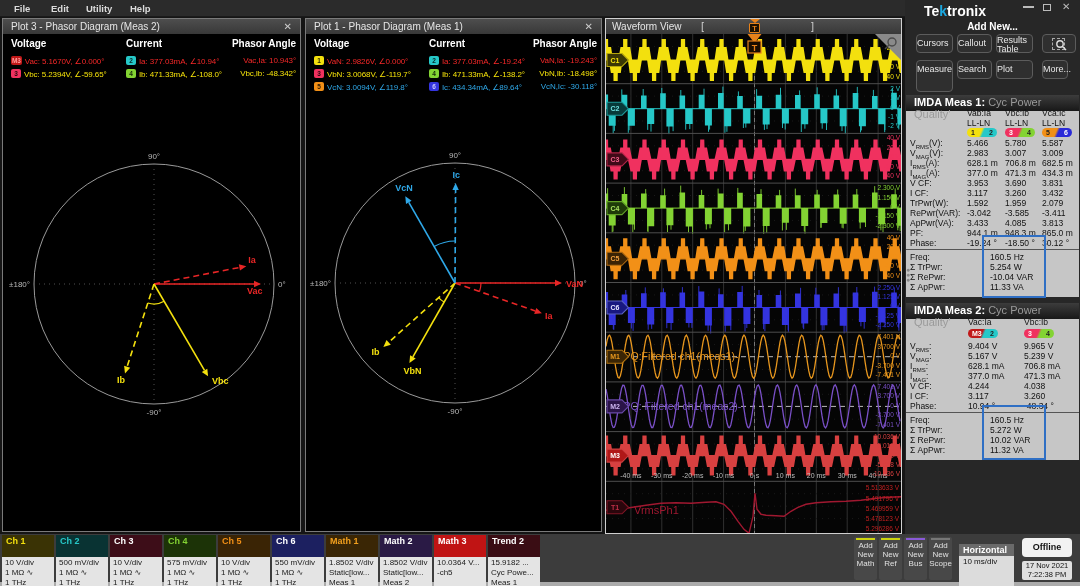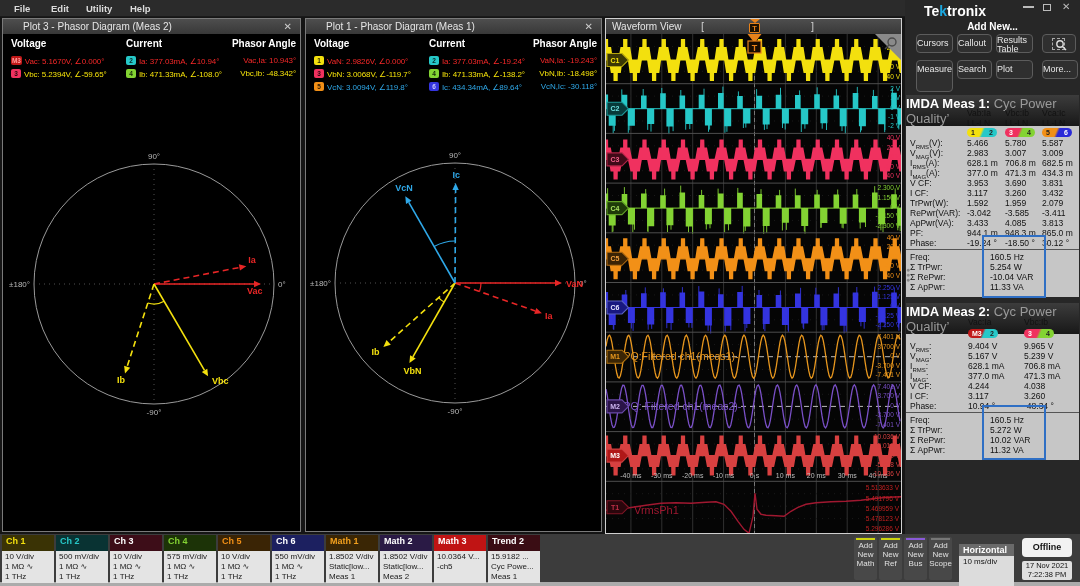--- a/index.html
+++ b/index.html
@@ -1,32 +1,32 @@
 <!DOCTYPE html>
 <html><head><meta charset="utf-8"><style>
 *{margin:0;padding:0;box-sizing:border-box}
 html,body{width:1080px;height:586px;overflow:hidden;background:#2a2a2a;font-family:"Liberation Sans",sans-serif;position:relative}
 .abs{position:absolute}
 #menubar{left:0;top:0;width:1080px;height:17px;background:#2b2b2b;border-bottom:1px solid #1a1a1a}
 #menubar span{position:absolute;top:3px;color:#dcdcdc;font-size:9.5px;font-weight:bold}
 .win{position:absolute;background:#000;border:1px solid #7a7a7a}
-.titlebar{height:15px;background:linear-gradient(#4e4e4e,#383838);color:#e6e6e6;font-size:10px;padding-left:20px;line-height:15px;position:relative}
+.titlebar{height:15px;background:linear-gradient(#4e4e4e,#383838);color:#e6e6e6;font-size:10px;padding-left:8px;line-height:15px;position:relative}
 .titlebar .x{position:absolute;right:8px;top:0;color:#ccc;font-size:10px}
 .meashead{position:absolute;color:#fff;font-size:10px;font-weight:bold}
 .mrow{position:absolute;font-size:8px;white-space:nowrap;letter-spacing:-0.1px}
 .badge{display:inline-block;min-width:10px;height:9px;border-radius:2px;font-size:6.5px;font-weight:bold;color:#111;text-align:center;line-height:9px;vertical-align:0.5px;margin-right:3px;padding:0 1px}
 #rightpanel{left:905px;top:0;width:175px;height:534px;background:#272727}
 .tbtn{position:absolute;background:#2f2f2f;border:1px solid #5c5c5c;border-radius:4px;color:#e8e8e8;font-size:9px;text-align:left}
 .imda{position:absolute;width:173px;background:#c6c6c6;left:1px}
-.imdahead{height:31px;background:linear-gradient(#3c3c3c,#181818);color:#fff;font-size:13px;font-weight:bold;padding:1px 0 0 0}
+.imdahead{height:16px;background:linear-gradient(#3c3c3c,#181818);color:#fff;font-size:11px;font-weight:bold;padding:1px 0 0 8px}
 .imdahead span{color:#9a9a9a;font-weight:normal}
 .trow{position:absolute;font-size:8.5px;color:#111;white-space:nowrap}
 .tlab{position:absolute;font-size:8.5px;color:#111;left:4px}
 .chip{position:absolute;width:52px;top:535px;height:45px}
-.chiptitle{height:16px;font-size:9px;font-weight:bold;padding:1px 0 4px 4px}
+.chiptitle{height:22px;font-size:9px;font-weight:bold;padding:1px 0 4px 4px}
 .chipbody{height:32px;background:#e4e4e4;color:#1a1a1a;font-size:8px;padding:1px 0 0 3px;line-height:10px}
 .addchip{position:absolute;top:537px;width:23px;height:43px;background:#484848;border-radius:2px;color:#e0e0e0;font-size:8px;text-align:center;line-height:9px;padding-top:4px}
 .addchip i{display:block;position:absolute;top:1px;left:2px;right:2px;height:2px}
 sub{font-size:6px}
 </style></head><body>
 <div class="abs" style="left:0;top:17px;width:905px;height:517px;background:#151515"></div>
 <div id="menubar" class="abs">
     <span style="left:14px">File</span>
     <span style="left:51px">Edit</span>
     <span style="left:86px">Utility</span>
@@ -263,21 +263,21 @@
     <div class="abs" style="left:138px;top:4px;width:8px;height:7px;border:1px solid #bbb"></div>
     <div class="abs" style="left:157px;top:1px;color:#bbb;font-size:10px">✕</div>
     <div class="abs" style="left:0;top:21px;width:175px;text-align:center;color:#fff;font-size:10px;font-weight:bold">Add New...</div>
     <div class="tbtn" style="left:11px;top:34px;width:37px;height:19px;line-height:17px">Cursors</div>
     <div class="tbtn" style="left:52px;top:34px;width:35px;height:19px;line-height:17px">Callout</div>
     <div class="tbtn" style="left:91px;top:34px;width:37px;height:19px;line-height:8.5px;padding-top:1px">Results<br>Table</div>
     <div class="tbtn" style="left:137px;top:34px;width:34px;height:19px;line-height:17px"></div>
     <div class="tbtn" style="left:11px;top:60px;width:37px;height:32px;line-height:17px">Measure</div>
     <div class="tbtn" style="left:52px;top:60px;width:35px;height:19px;line-height:17px">Search</div>
     <div class="tbtn" style="left:91px;top:60px;width:37px;height:19px;line-height:17px">Plot</div>
-    <div class="tbtn" style="left:137px;top:60px;width:36px;height:19px;line-height:17px">More...</div>
+    <div class="tbtn" style="left:137px;top:60px;width:26px;height:19px;line-height:17px">More...</div>
     <div class="abs" style="left:147px;top:38px;width:13px;height:12px;border:1px dashed #aaa"></div>
     <svg class="abs" style="left:150px;top:39px" width="12" height="12">
       <circle cx="5" cy="5" r="3.2" fill="none" stroke="#ddd" stroke-width="1.4"></circle>
       <line x1="7.5" y1="7.5" x2="11" y2="11" stroke="#ddd" stroke-width="1.4"></line>
     </svg>
     <div class="imda" style="top:95px;height:202px">
       <div class="imdahead">IMDA Meas 1: <span>Cyc Power Quality’</span></div>
       <div class="trow" style="left:61px;top:13px">Vab:Ia</div>
       <div class="trow" style="left:61px;top:23px">LL-LN</div>
       <div class="trow" style="left:99px;top:13px">Vbc:Ib</div>

